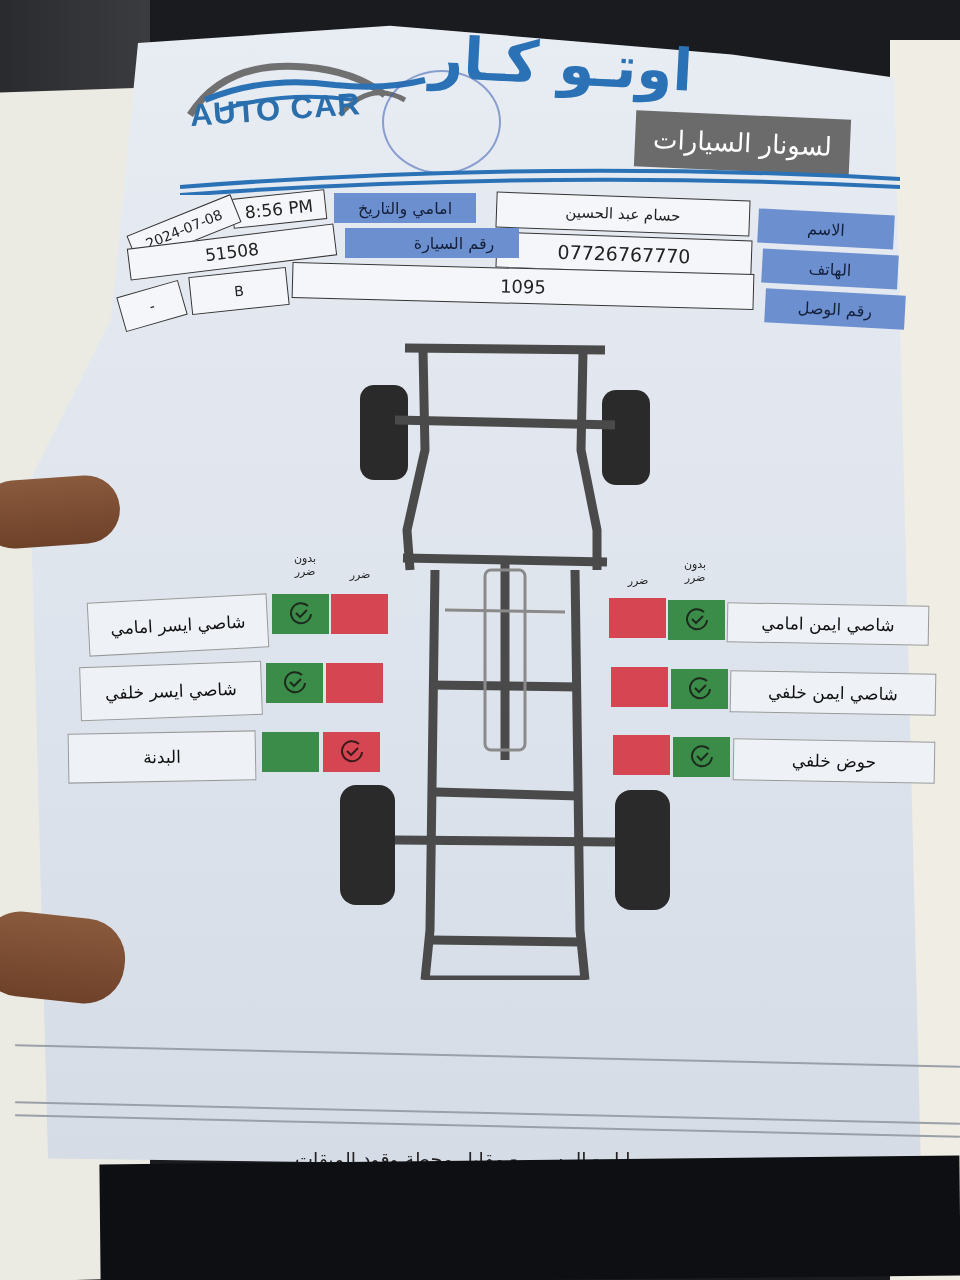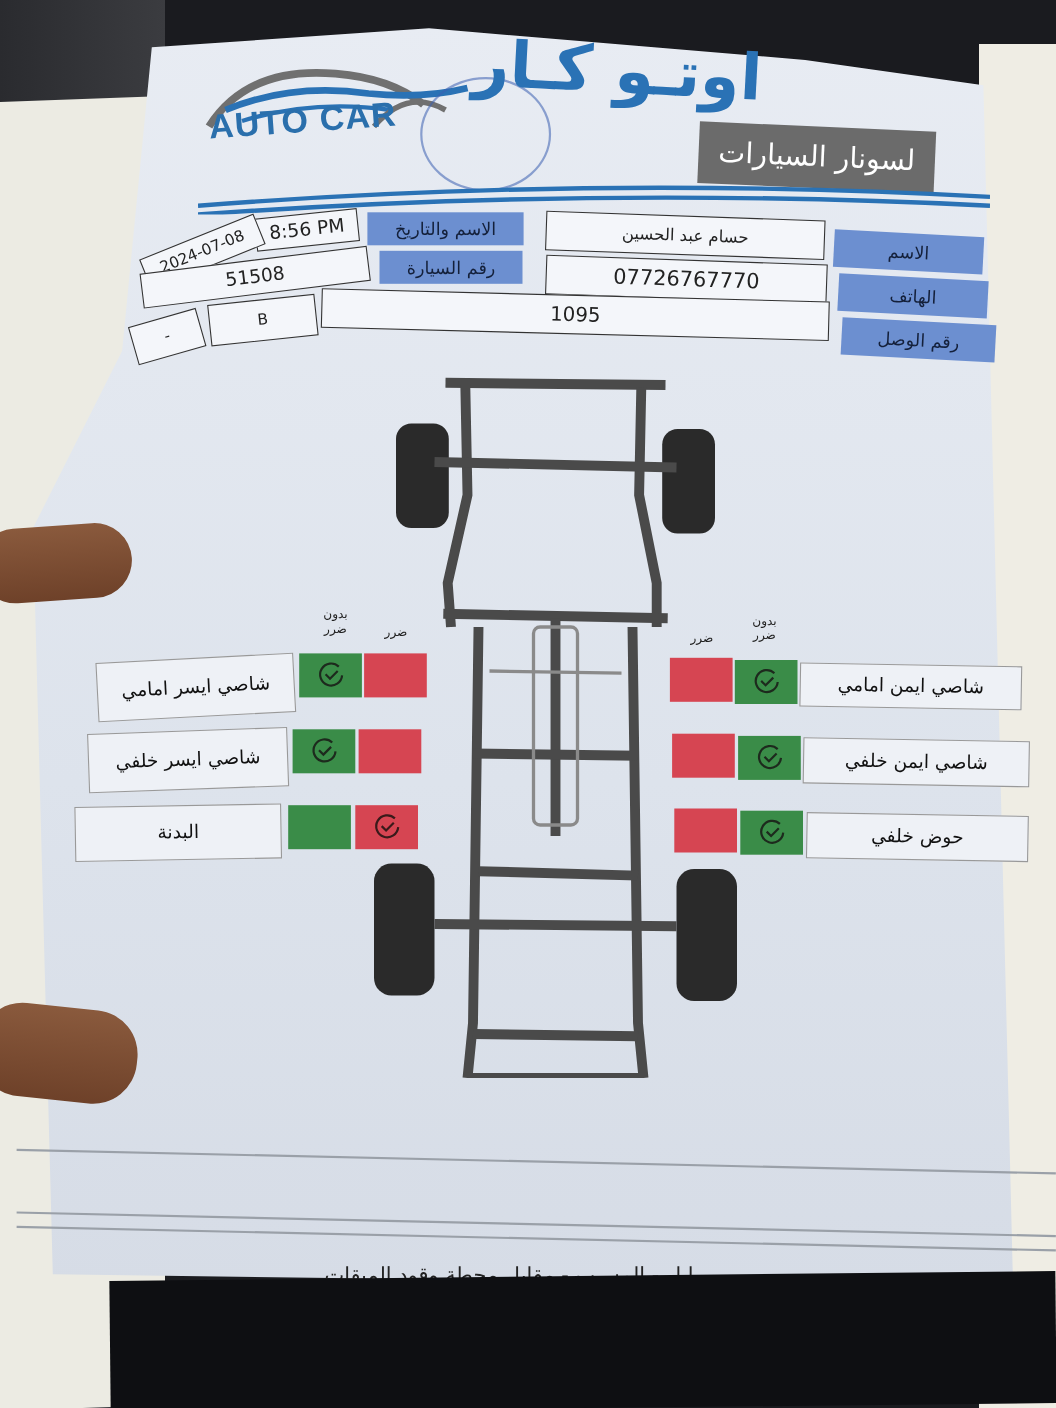--- a/index.html
+++ b/index.html
@@ -54,22 +54,22 @@
   <path d="M0 30 Q360 4 720 22" stroke="#2a72b5" stroke-width="4" fill="none"></path>
 </svg>
 
 <div class="lbl" style="left:758px;top:212px;width:136px;height:34px;transform:rotate(3deg);">الاسم</div>
 <div class="val" style="left:496px;top:196px;width:252px;height:34px;transform:rotate(2deg);font-size:15px;">حسام عبد الحسين</div>
 <div class="lbl" style="left:762px;top:252px;width:136px;height:34px;transform:rotate(3deg);">الهاتف</div>
 <div class="val" style="left:496px;top:236px;width:254px;height:34px;transform:rotate(2deg);font-size:19px;">07726767770</div>
 <div class="lbl" style="left:765px;top:292px;width:140px;height:34px;transform:rotate(3deg);">رقم الوصل</div>
 <div class="val" style="left:292px;top:268px;width:460px;height:34px;transform:rotate(1.5deg);font-size:18px;">1095</div>
 
-<div class="lbl" style="left:334px;top:193px;width:142px;height:30px;">الاسم والتاريخ</div>
-<div class="lbl" style="left:345px;top:228px;width:130px;height:30px;">رقم السيارة</div>
+<div class="lbl" style="left:334px;top:193px;width:142px;height:30px;">امامي والتاريخ</div>
+<div class="lbl" style="left:345px;top:228px;width:130px;height:30px;padding-left:44px;">رقم السيارة</div>
 <div class="val" style="left:232px;top:194px;width:92px;height:28px;transform:rotate(-6deg);">8:56 PM</div>
 <div class="val" style="left:128px;top:214px;width:110px;height:28px;transform:rotate(-22deg);font-size:14px;">2024-07-08</div>
 <div class="val" style="left:128px;top:236px;width:206px;height:30px;transform:rotate(-7deg);">51508</div>
 <div class="val" style="left:190px;top:272px;width:96px;height:36px;transform:rotate(-6deg);font-size:14px;">B</div>
 <div class="val" style="left:120px;top:288px;width:62px;height:34px;transform:rotate(-16deg);font-size:14px;">-</div>
 
 <svg class="chassis" viewBox="0 0 340 650">
   <g fill="#2a2a2a">
     <rect x="25" y="55" width="48" height="95" rx="14"></rect>
     <rect x="267" y="60" width="48" height="95" rx="14"></rect>

